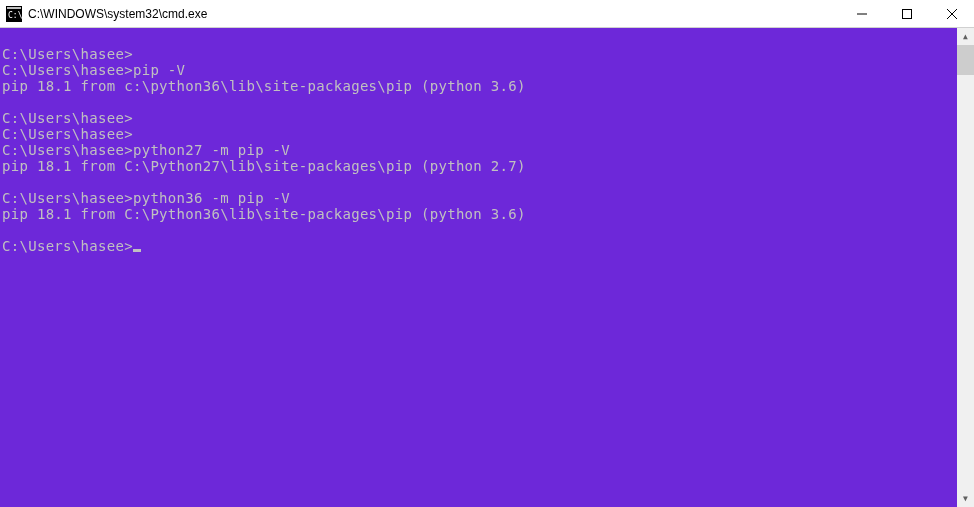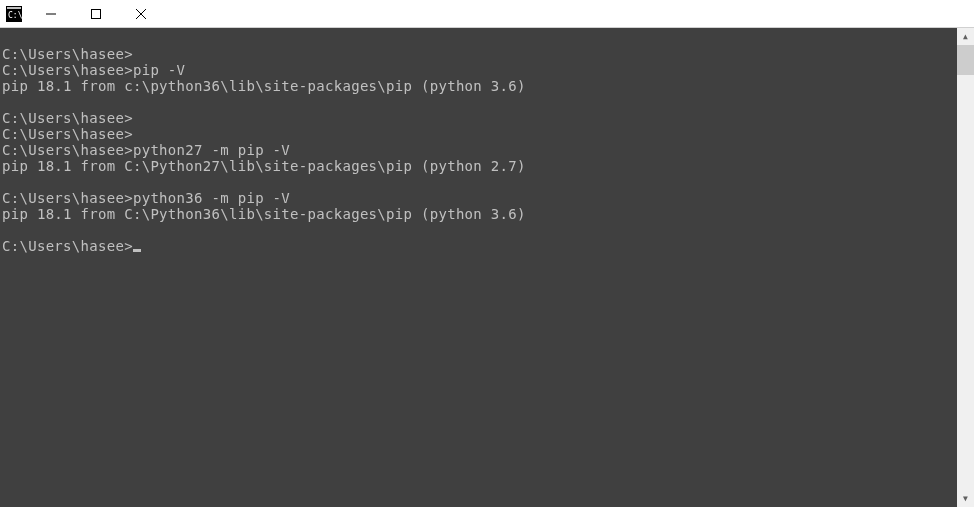--- a/index.html
+++ b/index.html
@@ -59,21 +59,21 @@
       height: 10px;
     }
     .terminal-wrap {
       position: relative;
       height: calc(507px - 28px);
       background: #000;
       display: flex;
     }
     .terminal {
       flex: 1;
-      background: #404040;
+      background: #6d28d9;
       color: #c0c0c0;
       font-size: 14px;
       line-height: 16px;
       padding: 2px 0 0 2px;
       white-space: pre;
       font-family: "NSimSun", "SimSun", "Consolas", monospace;
       letter-spacing: 0.3px;
     }
     .scrollbar {
       width: 17px;
@@ -117,20 +117,21 @@
 <body>
 
 <div class="titlebar">
   <span class="titlebar-icon">
     <svg viewBox="0 0 16 16">
       <rect x="0" y="0" width="16" height="16" fill="#000"></rect>
       <rect x="1" y="1" width="14" height="2" fill="#c0c0c0"></rect>
       <text x="2" y="12" font-size="8" fill="#fff" font-family="monospace">C:\</text>
     </svg>
   </span>
+  <span class="titlebar-text">C:\WINDOWS\system32\cmd.exe</span>
   <div class="titlebar-controls">
     <div class="titlebar-btn">
       <svg viewBox="0 0 10 10">
           <line x1="0" y1="5" x2="10" y2="5" stroke="#000" stroke-width="1"></line>
         </svg>
     </div>
     <div class="titlebar-btn">
       <svg viewBox="0 0 10 10">
           <rect x="0.5" y="0.5" width="9" height="9" fill="none" stroke="#000" stroke-width="1"></rect>
         </svg>

